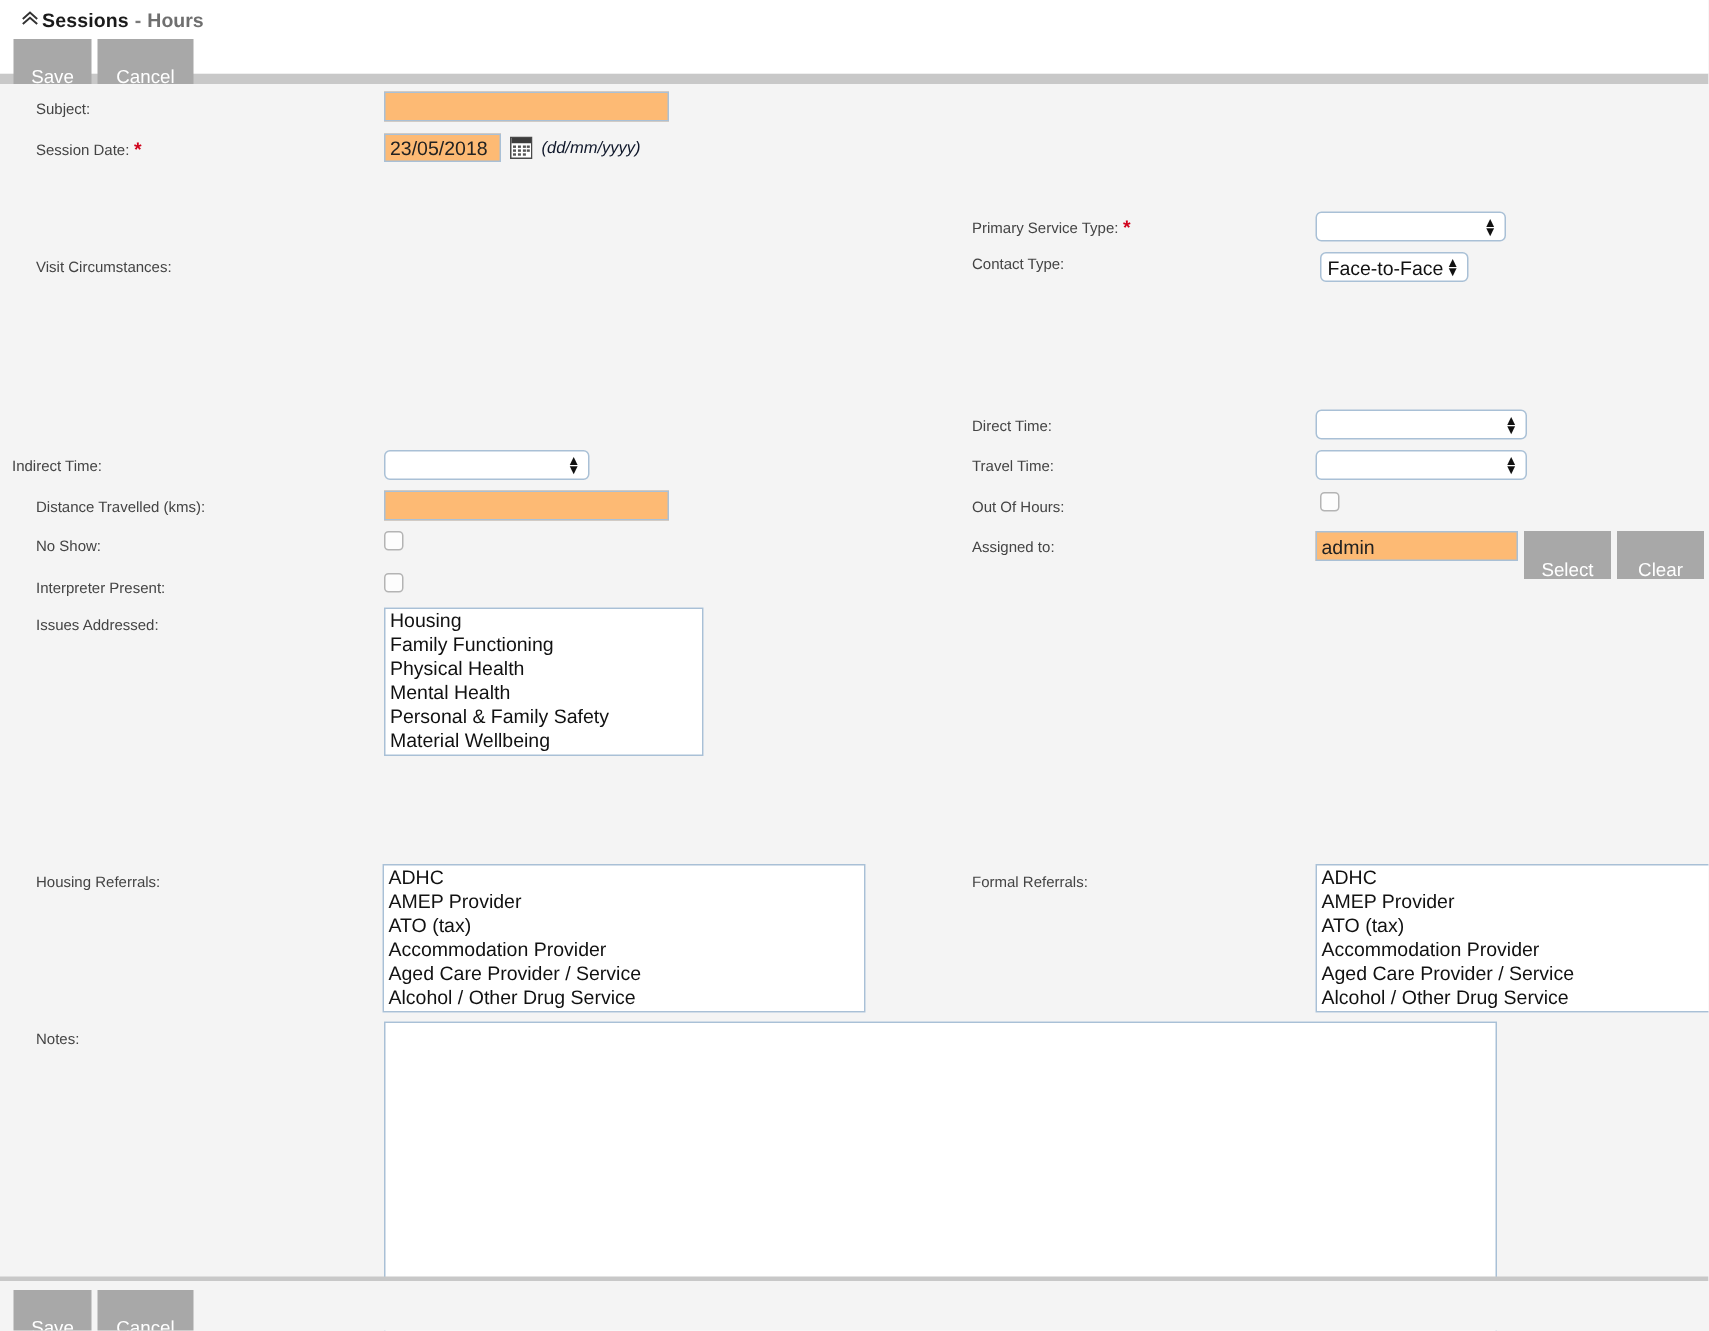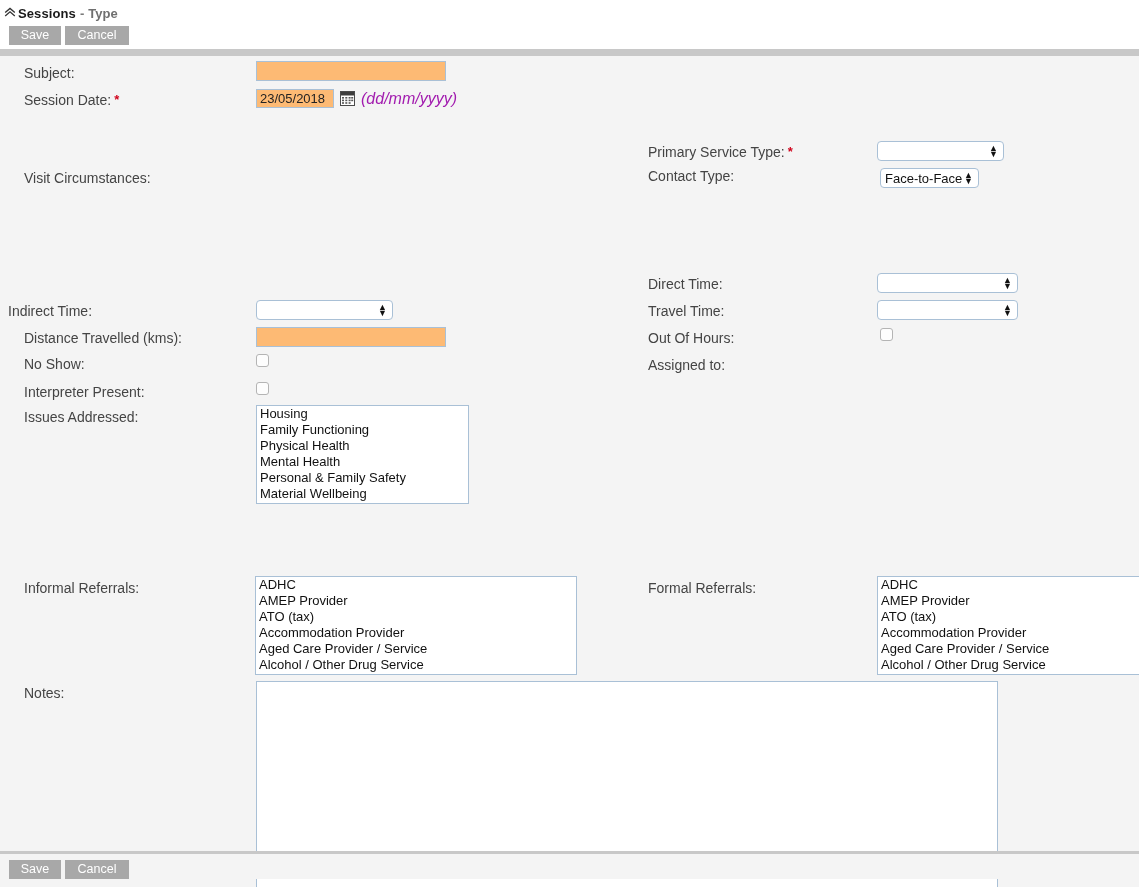--- a/index.html
+++ b/index.html
@@ -21,21 +21,21 @@
   .header-zone {
     background: #ffffff;
     padding: 0;
     position: relative;
     height: 49px;
   }
   .crumbbar {
     display: flex;
     align-items: center;
     height: 26px;
-    padding-left: 4px;
+    padding-left: 14px;
     gap: 0;
   }
   .collapse-icon {
     display: inline-block;
     width: 12px;
     height: 12px;
     position: relative;
     margin-right: 2px;
     flex: 0 0 auto;
   }
@@ -66,21 +66,21 @@
     align-items: flex-start;
   }
   .btn {
     background: #a8a8a8;
     color: #ffffff;
     border: none;
     font-family: "Liberation Sans", sans-serif;
     font-size: 12.5px;
     line-height: 19px;
     height: 19px;
-    padding: 0 10px;
+    padding: 16px 10px;
     min-width: 52px;
     text-align: center;
     cursor: pointer;
     display: inline-block;
     box-sizing: border-box;
   }
   .btn.wide { min-width: 64px; }
 
   .divider-thick {
     height: 7px;
@@ -94,21 +94,21 @@
     background: #f4f4f4;
     height: 802px;
   }
   .row {
     position: absolute;
     display: flex;
     align-items: flex-start;
   }
   .label {
     color: #444444;
-    font-size: 14px;
+    font-size: 10px;
     line-height: 17px;
     white-space: nowrap;
   }
   .req {
     color: #d0021b;
     font-weight: bold;
     margin-left: 3px;
     font-size: 13px;
   }
 
@@ -188,22 +188,22 @@
 
   .calicon {
     display: inline-block;
     width: 15px;
     height: 15px;
     vertical-align: middle;
     cursor: pointer;
   }
   .hint {
     font-style: italic;
-    font-size: 16px;
-    color: #a21caf;
+    font-size: 11px;
+    color: #0f172a;
   }
 
   textarea.notes {
     box-sizing: border-box;
     border: 1px solid #a9c0d6;
     background: #ffffff;
     font-family: "Liberation Sans", sans-serif;
     font-size: 13px;
     padding: 3px;
     outline: none;
@@ -236,21 +236,21 @@
 
   <div class="crumbbar">
     <span class="collapse-icon">
       <svg width="12" height="12" viewBox="0 0 12 12">
         <path d="M1.2 5.6 L6 1.4 L10.8 5.6" fill="none" stroke="#333" stroke-width="1.3"></path>
         <path d="M1.2 9.0 L6 4.8 L10.8 9.0" fill="none" stroke="#333" stroke-width="1.3"></path>
       </svg>
     </span>
     <span class="crumb-title">Sessions</span>
     <span class="crumb-sep">-</span>
-    <span class="crumb-link">Type</span>
+    <span class="crumb-link">Hours</span>
   </div>
 
   <div class="btnrow">
     <button type="button" class="btn">Save</button>
     <button type="button" class="btn wide">Cancel</button>
   </div>
 </div>
 
 <div class="divider-thick"></div>
 
@@ -359,20 +359,25 @@
   <div class="row" style="left:648px; top:274px;">
     <span class="label">Out Of Hours:</span>
   </div>
   <div class="row" style="left:880px; top:272px;">
     <input type="checkbox" class="chk" style="">
   </div>
 
   <div class="row" style="left:648px; top:301px;">
     <span class="label">Assigned to:</span>
   </div>
+  <div class="row" style="left:877px; top:298px; align-items:flex-start; gap:4px;">
+    <input type="text" class="txt" style="width: 135px;" value="admin">
+    <button type="button" class="btn" style="height:20px; line-height:20px; min-width:58px;">Select</button>
+    <button type="button" class="btn" style="height:20px; line-height:20px; min-width:58px;">Clear</button>
+  </div>
 
   <div class="row" style="left:8px; top:247px;">
     <span class="label">Indirect Time:</span>
   </div>
   <div class="row" style="left:256px; top:244px;">
     <span class="selwrap">
       <select class="sel" style="width:137px;">
         <option></option>
       </select>
       <span class="updown">
@@ -409,21 +414,21 @@
   <div class="multi" style="position:absolute; left:256px; top:349px; width:213px; height:99px;">
     <div class="opt">Housing</div>
     <div class="opt">Family Functioning</div>
     <div class="opt">Physical Health</div>
     <div class="opt">Mental Health</div>
     <div class="opt">Personal &amp; Family Safety</div>
     <div class="opt">Material Wellbeing</div>
   </div>
 
   <div class="row" style="left:24px; top:524px;">
-    <span class="label">Informal Referrals:</span>
+    <span class="label">Housing Referrals:</span>
   </div>
   <div class="multi" style="position:absolute; left:255px; top:520px; width:322px; height:99px;">
     <div class="opt">ADHC</div>
     <div class="opt">AMEP Provider</div>
     <div class="opt">ATO (tax)</div>
     <div class="opt">Accommodation Provider</div>
     <div class="opt">Aged Care Provider / Service</div>
     <div class="opt">Alcohol / Other Drug Service</div>
   </div>
 

